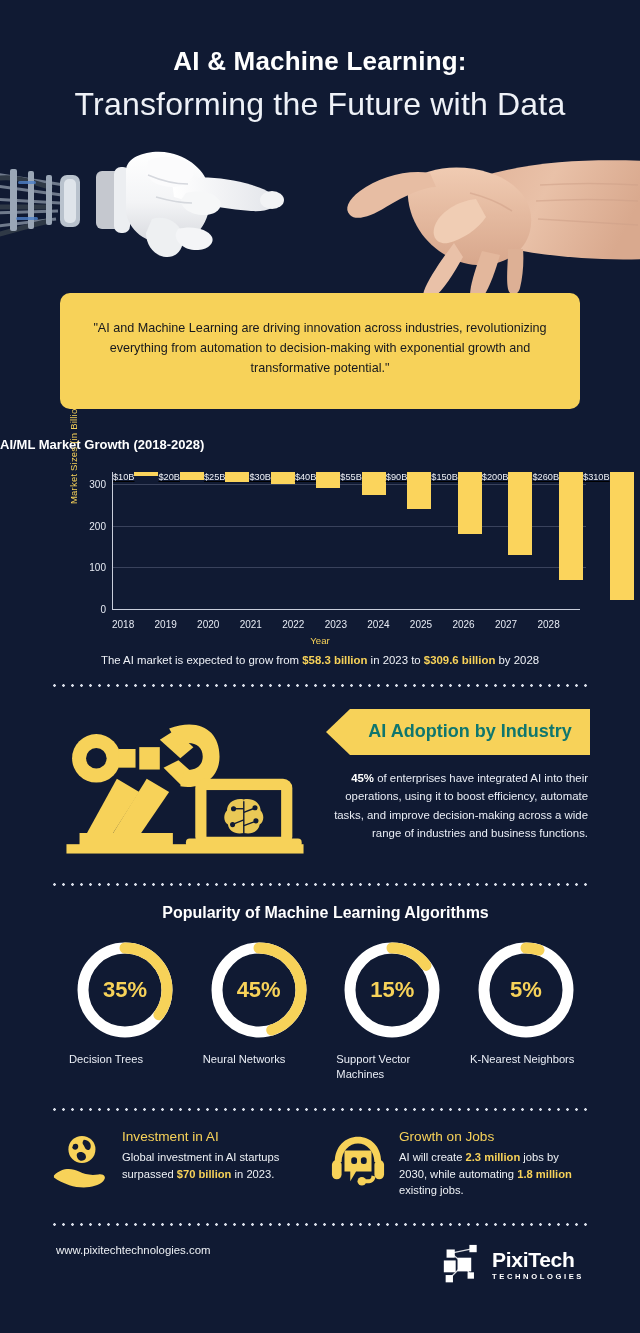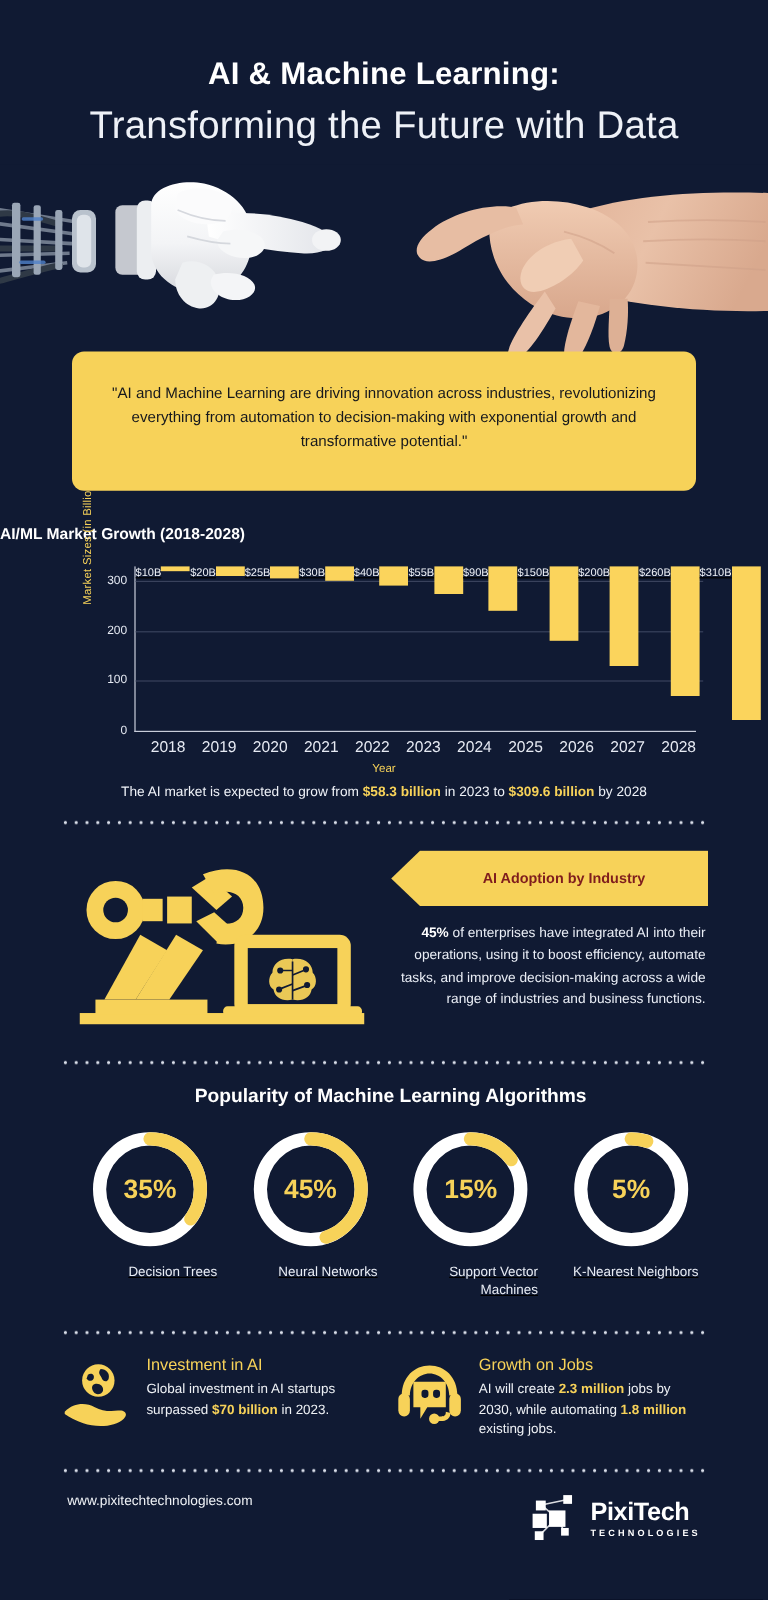--- a/index.html
+++ b/index.html
@@ -105,21 +105,21 @@
   .bar-val{
     font-size:9.2px;color:#eef1f7;margin-bottom:3px;white-space:nowrap;
   }
   .bar{
     width:24px;background:var(--yellow2);
   }
   .xlabels{
     position:absolute;left:112px;right:60px;bottom:14px;
     display:flex;
   }
-  .xlab{flex:1;text-align:right;font-size:13px;color:#e6eaf3;}
+  .xlab{flex:1;text-align:left;font-size:10px;color:#e6eaf3;}
   .xaxis-title{
     position:absolute;left:0;right:0;bottom:-2px;text-align:center;
     font-size:9.6px;color:var(--yellow);
   }
   .chart-caption{
     text-align:center;font-size:11.4px;color:#eef1f7;margin-top:10px;
     padding:0 40px;
   }
   .hl{color:var(--yellow);font-weight:bold;}
 
@@ -139,34 +139,34 @@
   .banner{
     position:relative;background:var(--yellow);
     height:46px;display:flex;align-items:center;justify-content:center;
     margin-left:24px;
   }
   .banner:before{
     content:"";position:absolute;left:-24px;top:0;
     border-top:23px solid transparent;border-bottom:23px solid transparent;
     border-right:24px solid var(--yellow);
   }
-  .banner-text{font-size:12px;font-weight:bold;color:#7f1d1d;}
+  .banner-text{font-size:18px;font-weight:bold;color:#0f766e;}
   .adopt-body{
     margin-top:14px;text-align:right;font-size:11.4px;line-height:1.62;
     color:#e9edf5;padding-right:2px;
   }
   .adopt-body b{color:#fff;}
 
   
   .donut-section{margin-top:4px;padding-left:11px;}
   .section-title{
     text-align:center;font-size:16px;font-weight:bold;color:#fff;margin-bottom:18px;
   }
   .donuts{display:flex;justify-content:space-between;padding:0 58px;}
-  .donut-item{width:112px;text-align:right;text-decoration:underline;}
+  .donut-item{width:112px;text-align:left;}
   .donut{position:relative;width:100px;height:100px;margin:0 auto;}
   .donut svg{display:block;transform:rotate(-90deg);}
   .donut-pct{
     position:absolute;inset:0;display:flex;align-items:center;justify-content:center;
     font-size:22px;font-weight:bold;color:var(--yellow);
   }
   .donut-label{
     margin-top:12px;font-size:11.2px;color:#e9edf5;line-height:1.35;
   }
 

